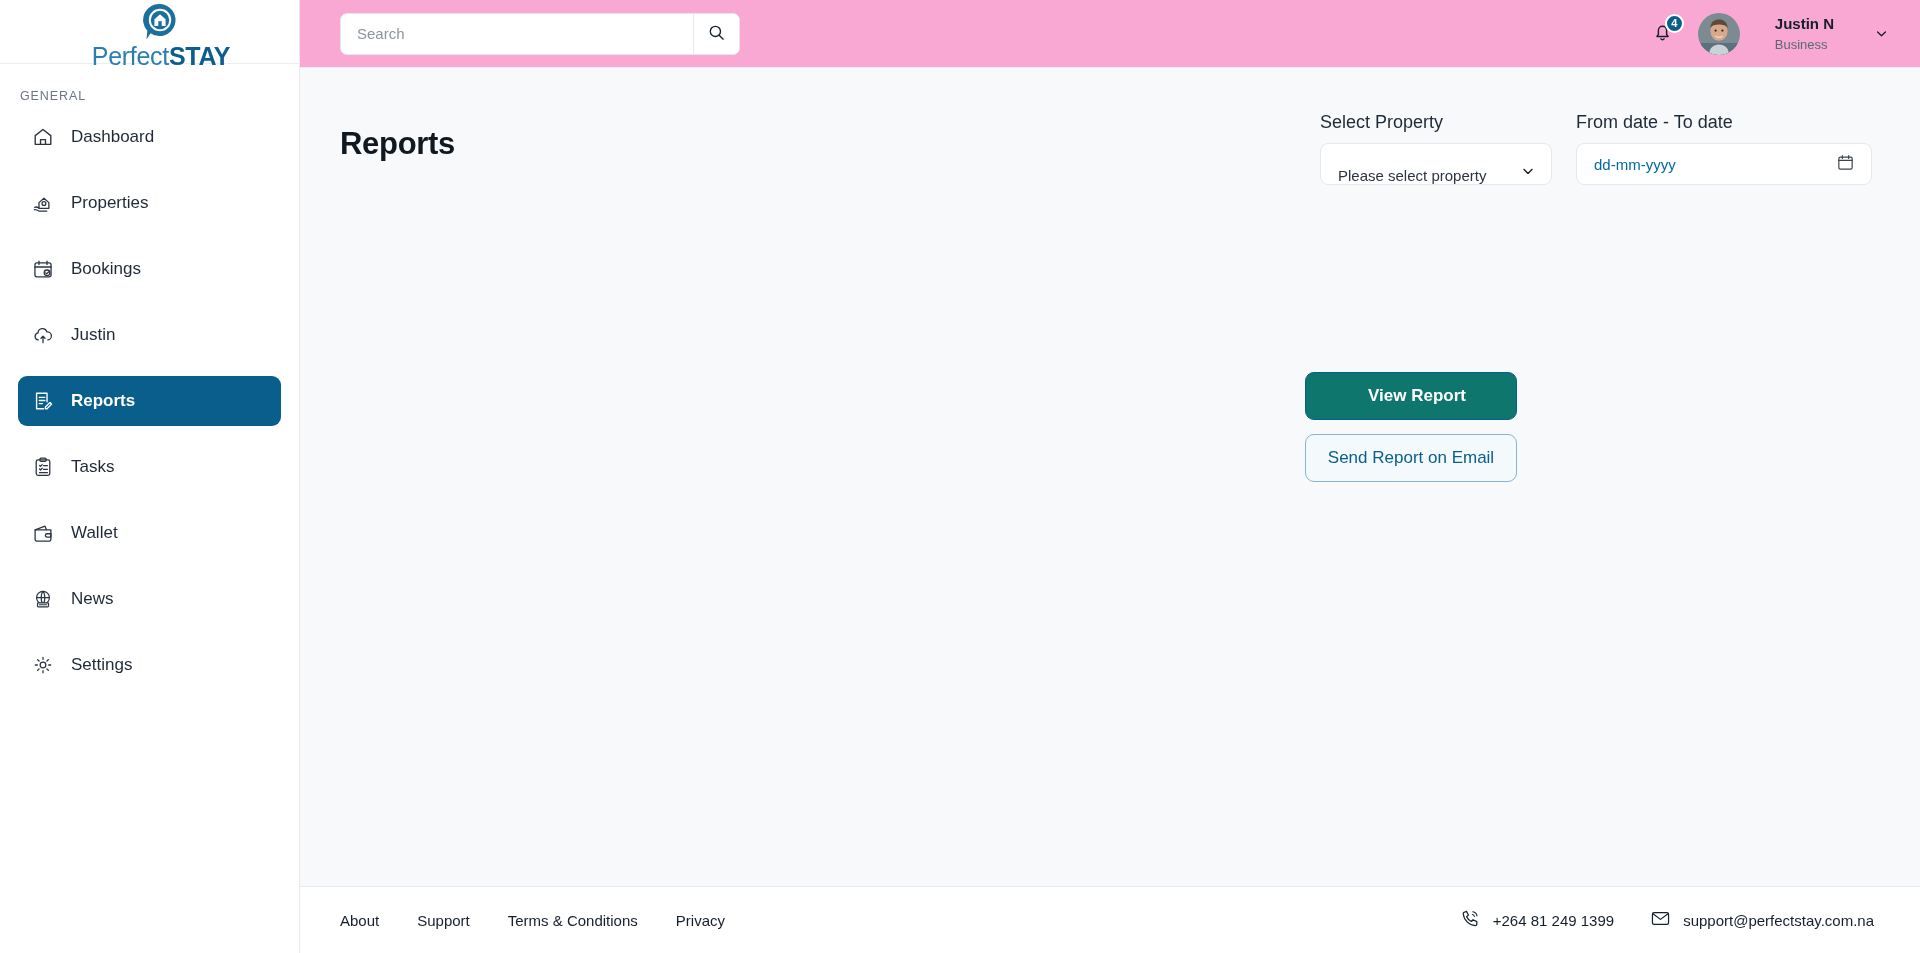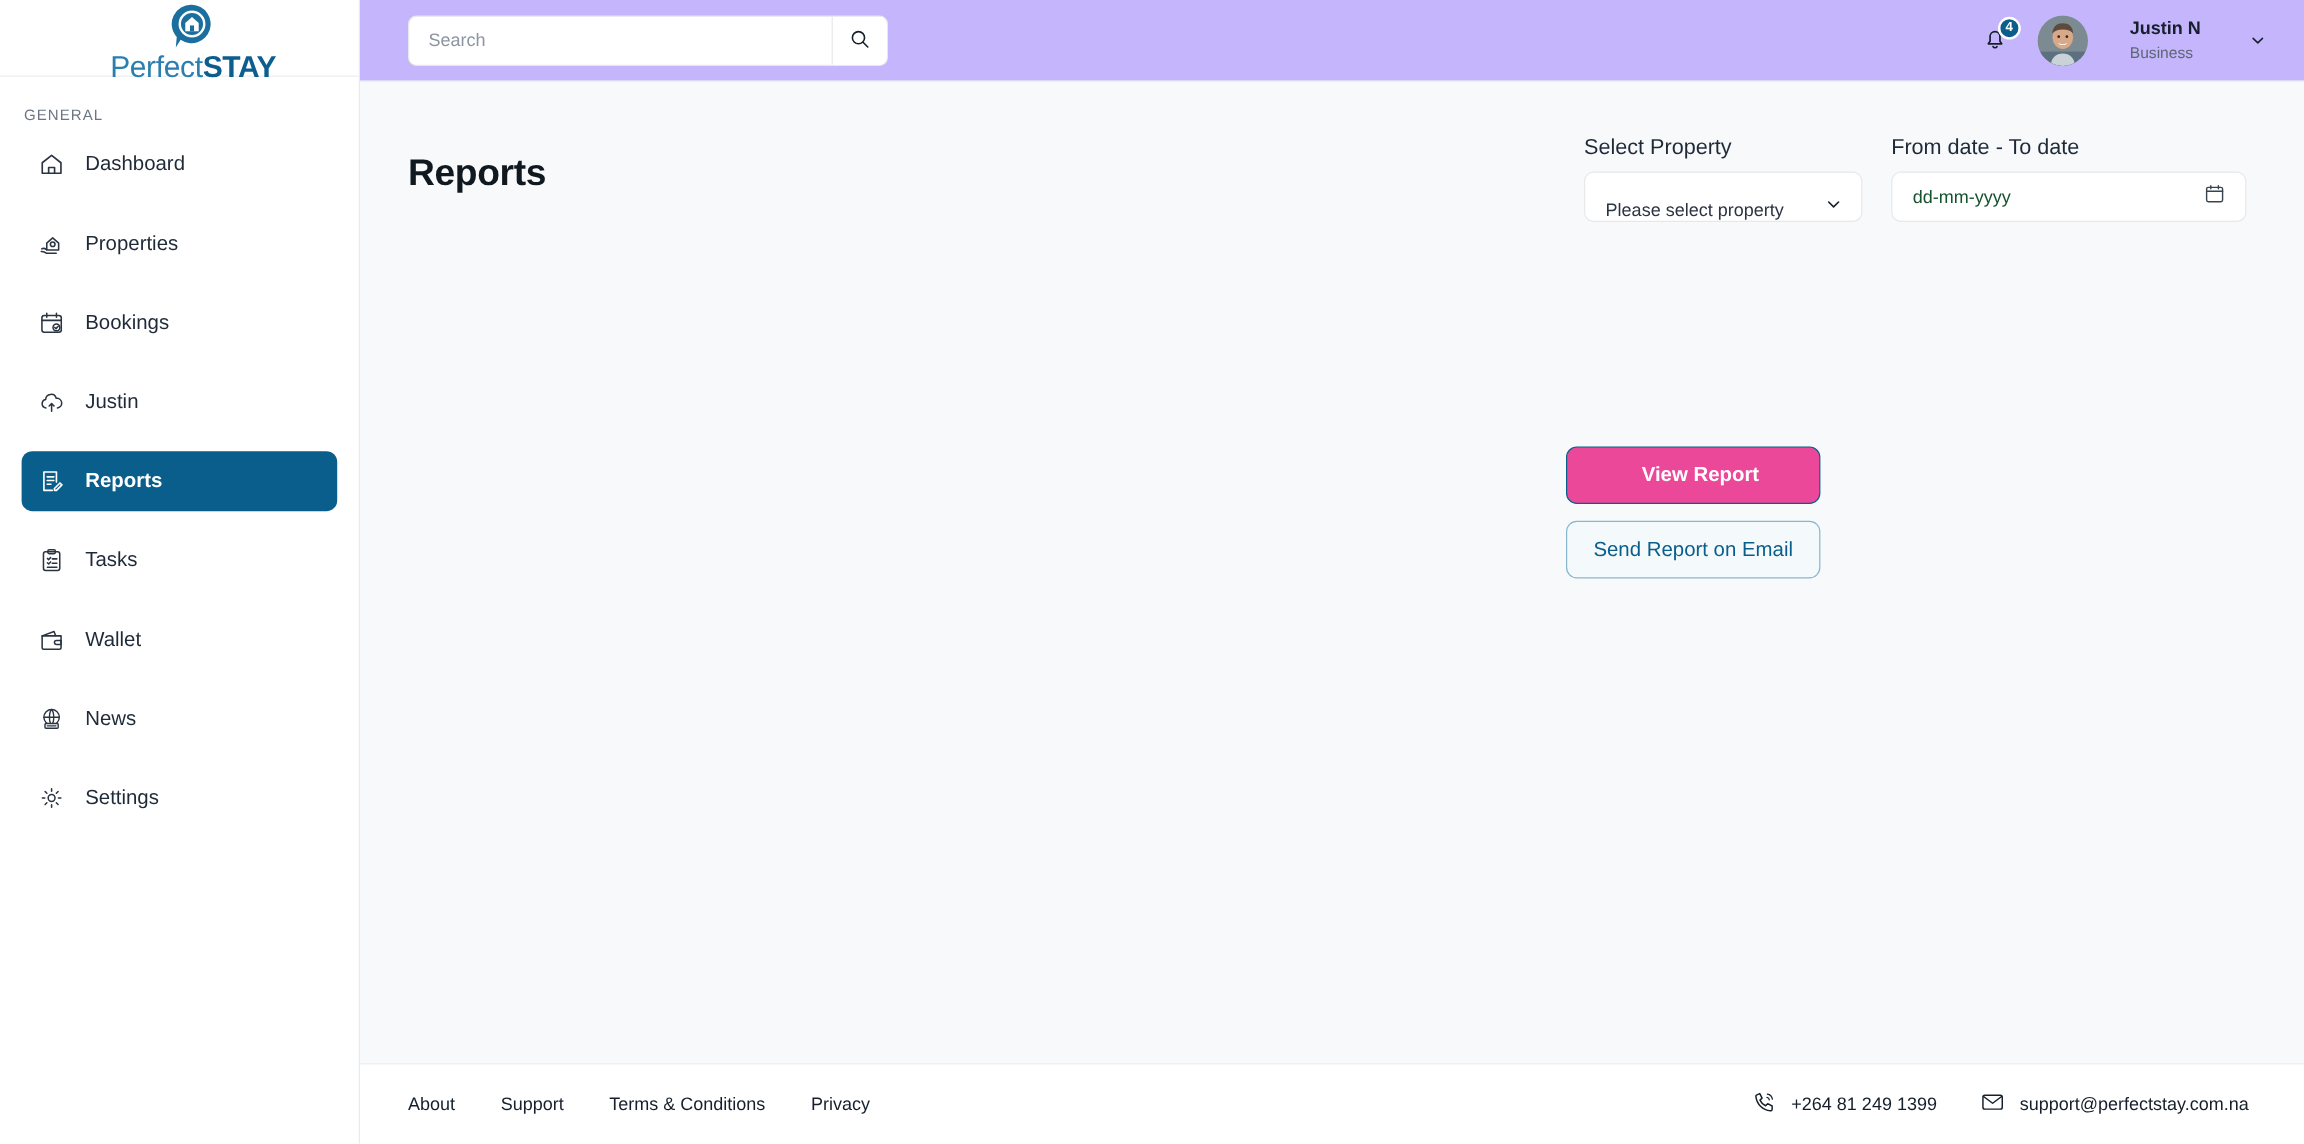--- a/index.html
+++ b/index.html
@@ -84,21 +84,21 @@
     flex: 1 1 auto;
     display: flex;
     flex-direction: column;
     min-width: 0;
     height: 953px;
   }
 
   
   .topbar {
     height: 68px;
-    background: #c4b5fd;
+    background: #f9a8d4;
     border-bottom: 1px solid #eceef1;
     display: flex;
     align-items: center;
     flex: 0 0 68px;
     padding: 0 30px 0 40px;
   }
   .search-wrap {
     display: flex;
     align-items: center;
     width: 400px;
@@ -225,21 +225,21 @@
     background: #fff;
     border: 1px solid #e6e8ec;
     border-radius: 8px;
     display: flex;
     align-items: center;
     padding: 0 16px 0 17px;
     cursor: text;
   }
   .date-value {
     font-size: 15px;
-    color: #14532d;
+    color: #0369a1;
     flex: 1 1 auto;
     white-space: nowrap;
   }
 
   .actions {
     position: absolute;
     left: 1005px;
     top: 304px;
     display: flex;
     flex-direction: column;
@@ -250,21 +250,21 @@
     height: 48px;
     border-radius: 9px;
     font-size: 17px;
     font-family: "Liberation Sans", sans-serif;
     cursor: pointer;
     display: flex;
     align-items: center;
     justify-content: center;
   }
   .btn-primary {
-    background: #ec4899;
+    background: #0f766e;
     color: #fff;
     border: 1px solid #0a5e8c;
     font-weight: 600;
     padding-left: 12px;
   }
   .btn-outline {
     background: #f4f9fc;
     color: #0a5e8c;
     border: 1px solid #88b6d0;
     font-weight: 500;

